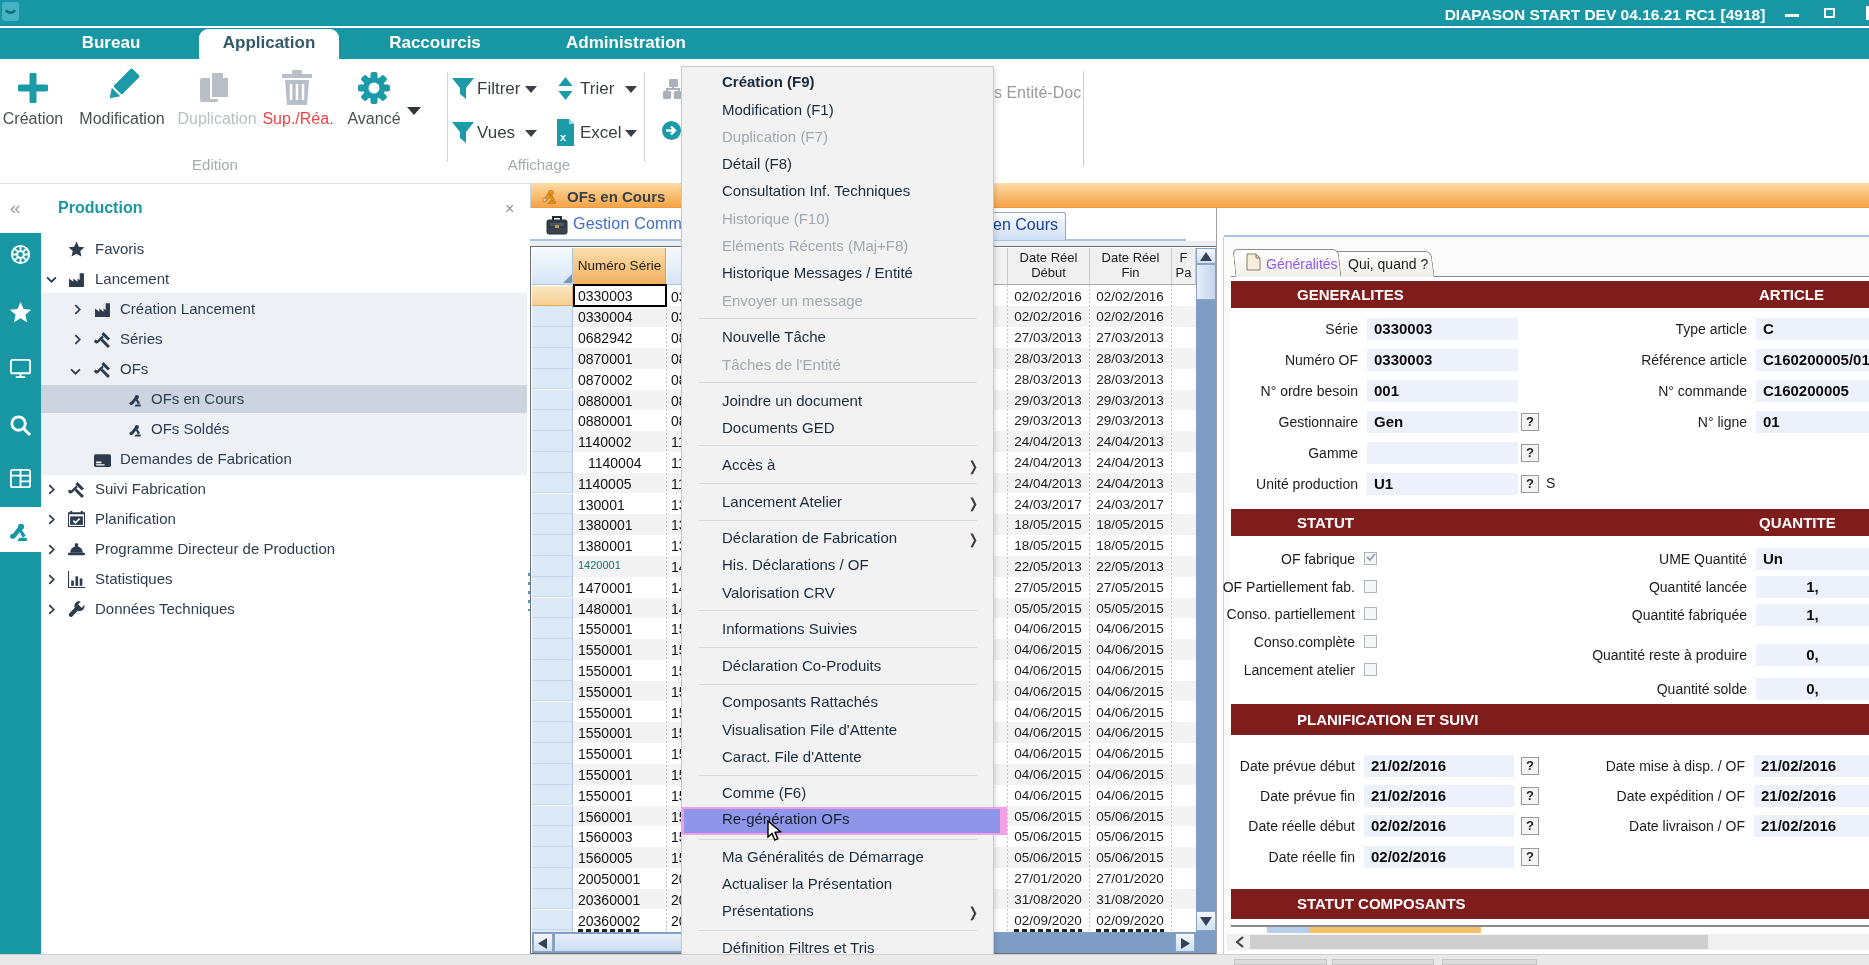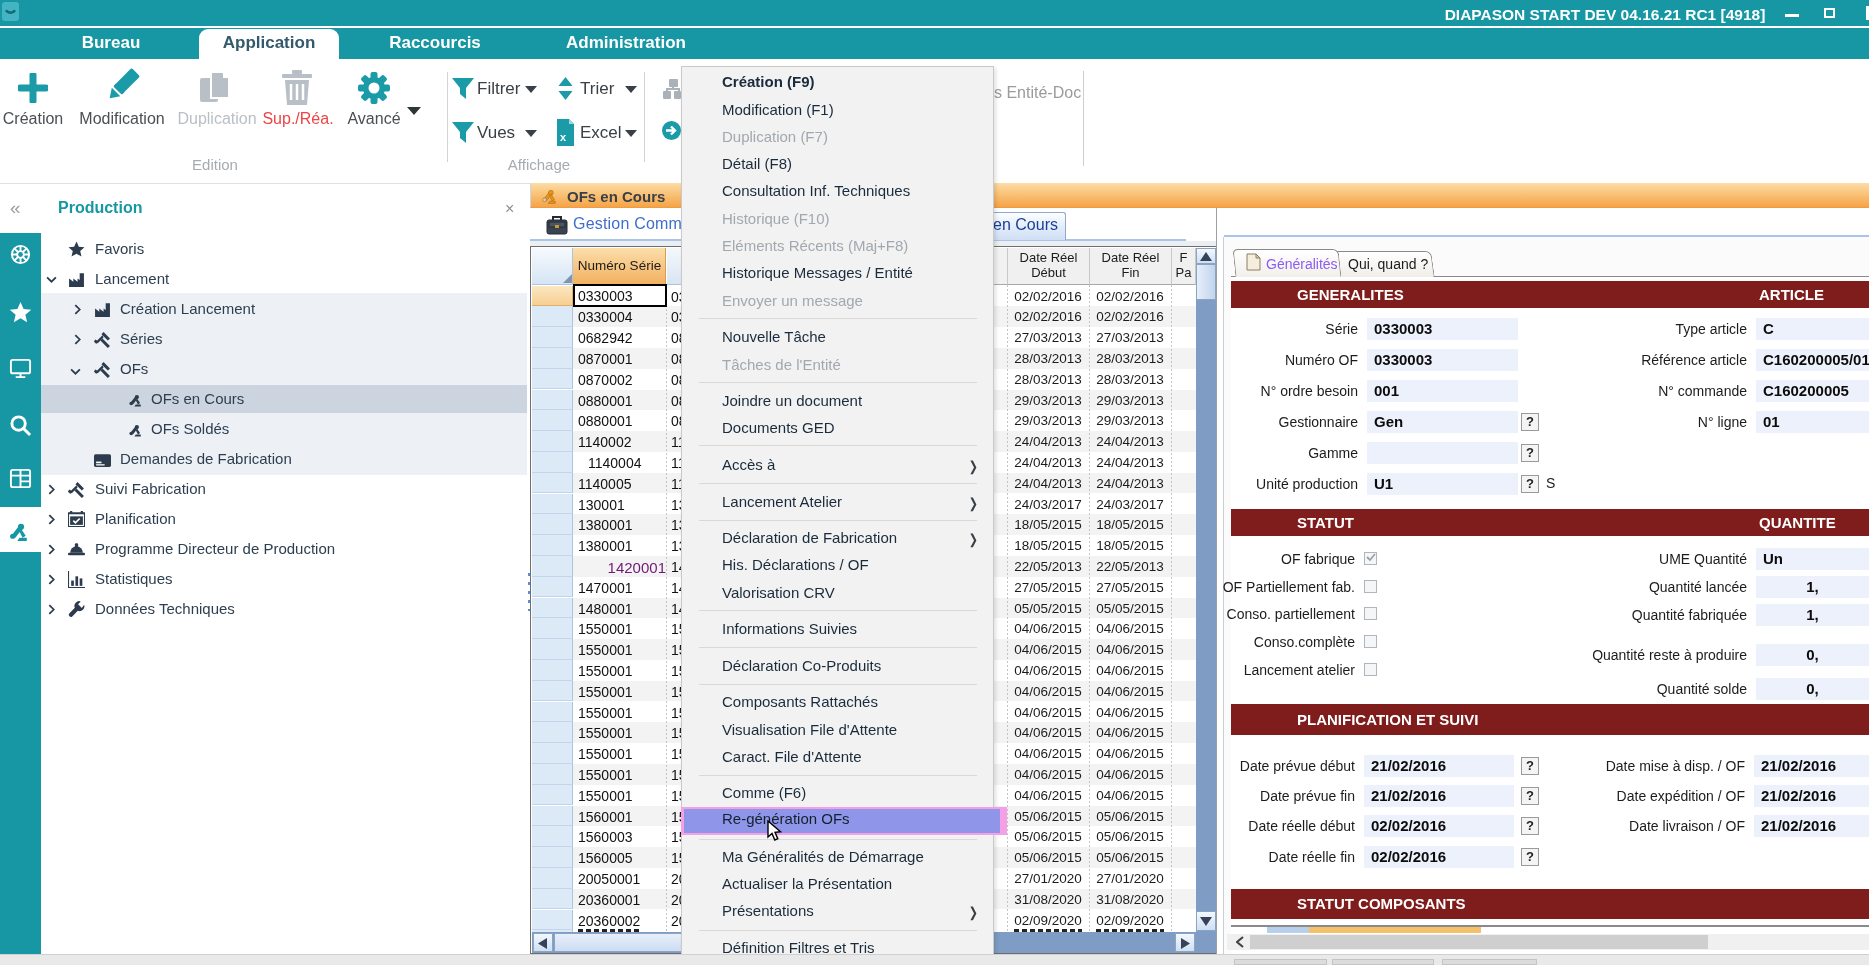--- a/index.html
+++ b/index.html
@@ -505,21 +505,21 @@
 <div class="abs cell" style="left:1008px;top:517.3px;width:80px;font-size:13.5px;">18/05/2015</div>
 <div class="abs cell" style="left:1090px;top:517.3px;width:80px;font-size:13.5px;">18/05/2015</div>
 <div class="abs" style="left:532px;top:535.1px;width:41px;height:20.8px;background:#DCE9F7;border-right:1px solid #aec4dd;border-bottom:1px solid #c3d5ea;"></div>
 <div class="abs" style="left:573px;top:535.1px;width:643px;height:20.8px;background:#ffffff;"></div>
 <div class="abs" style="left:578px;top:538.1px;width:88px;font-size:14px;color:#111;">1380001</div>
 <div class="abs" style="left:671px;top:538.1px;width:20px;font-size:14px;color:#111;overflow:hidden;">13</div>
 <div class="abs cell" style="left:1008px;top:538.1px;width:80px;font-size:13.5px;">18/05/2015</div>
 <div class="abs cell" style="left:1090px;top:538.1px;width:80px;font-size:13.5px;">18/05/2015</div>
 <div class="abs" style="left:532px;top:555.9px;width:41px;height:20.8px;background:#DCE9F7;border-right:1px solid #aec4dd;border-bottom:1px solid #c3d5ea;"></div>
 <div class="abs" style="left:573px;top:555.9px;width:643px;height:20.8px;background:#f3f3f4;"></div>
-<div class="abs" style="left:578px;top:558.9px;width:88px;font-size:15px;color:#701a75;text-align:right;">1420001</div>
+<div class="abs" style="left:578px;top:558.9px;width:88px;font-size:11px;color:#0f766e;">1420001</div>
 <div class="abs" style="left:671px;top:558.9px;width:20px;font-size:14px;color:#111;overflow:hidden;">14</div>
 <div class="abs cell" style="left:1008px;top:558.9px;width:80px;font-size:13.5px;">22/05/2013</div>
 <div class="abs cell" style="left:1090px;top:558.9px;width:80px;font-size:13.5px;">22/05/2013</div>
 <div class="abs" style="left:532px;top:576.7px;width:41px;height:20.8px;background:#DCE9F7;border-right:1px solid #aec4dd;border-bottom:1px solid #c3d5ea;"></div>
 <div class="abs" style="left:573px;top:576.7px;width:643px;height:20.8px;background:#ffffff;"></div>
 <div class="abs" style="left:578px;top:579.7px;width:88px;font-size:14px;color:#111;">1470001</div>
 <div class="abs" style="left:671px;top:579.7px;width:20px;font-size:14px;color:#111;overflow:hidden;">14</div>
 <div class="abs cell" style="left:1008px;top:579.7px;width:80px;font-size:13.5px;">27/05/2015</div>
 <div class="abs cell" style="left:1090px;top:579.7px;width:80px;font-size:13.5px;">27/05/2015</div>
 <div class="abs" style="left:532px;top:597.5px;width:41px;height:20.8px;background:#DCE9F7;border-right:1px solid #aec4dd;border-bottom:1px solid #c3d5ea;"></div>

